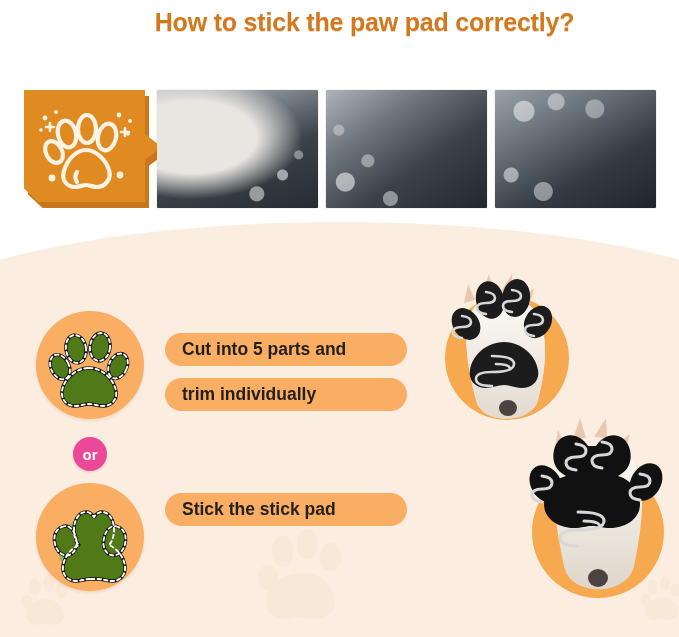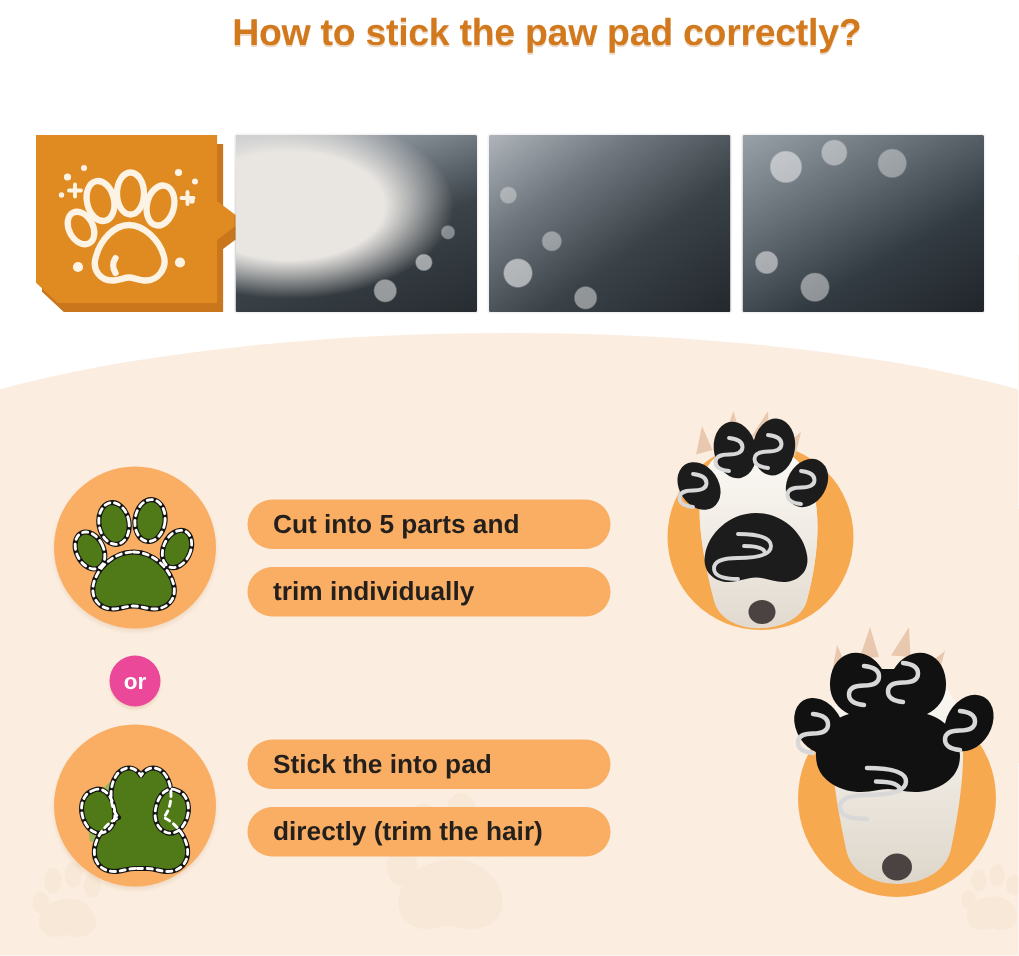--- a/index.html
+++ b/index.html
@@ -354,22 +354,21 @@
           <path d="M26 44c6-3 12 2 14 11 2 8-1 15-7 17-6 2-12-3-14-11-2-8 1-15 7-17z"></path>
           <path d="M82 44c-6-3-12 2-14 11-2 8 1 15 7 17 6 2 12-3 14-11 2-8-1-15-7-17z"></path>
         </g>
         <g stroke="#ffffff" stroke-width="1.9" fill="none" stroke-dasharray="3.4 3.2" stroke-linecap="round">
           <path d="M54 96c-5 0-9 2-14 2-8 0-14-6-13-15 1-8 7-17 16-21 -3-3 -5-9 -5-15 0-10 5-18 12-18 3 0 6 2 8 5 2-3 5-5 8-5 7 0 12 8 12 18 0 6-2 12-5 15 9 4 15 13 16 21 1 9-5 15-13 15-5 0-9-2-14-2Z"></path>
           <path d="M26 44c6-3 12 2 14 11 2 8-1 15-7 17-6 2-12-3-14-11-2-8 1-15 7-17z"></path>
           <path d="M82 44c-6-3-12 2-14 11-2 8 1 15 7 17 6 2 12-3 14-11 2-8-1-15-7-17z"></path>
         </g>
       </svg>
     </div>
-    <div class="pill" style="left:165px;top:493px;width:242px;">Stick the into pad</div>
-    <div class="pill" style="left:165px;top:538px;width:242px;">directly (trim the hair)</div>
+    <div class="pill" style="left:165px;top:493px;width:242px;">Stick the stick pad</div>
   </div>
 
   <div class="pawshot" style="left:434px;top:248px;width:130px;height:176px;">
     <div class="disc" style="left:11px;top:48px;width:124px;height:124px;"></div>
     <svg width="140" height="180" viewBox="0 0 140 180" style="position:absolute;left:0;top:0;">
       <defs>
         <clipPath id="clipDisc1">
             <circle cx="73" cy="110" r="62"></circle>
           </clipPath>
         <linearGradient id="furD" x1="0" y1="0" x2="0" y2="1">

